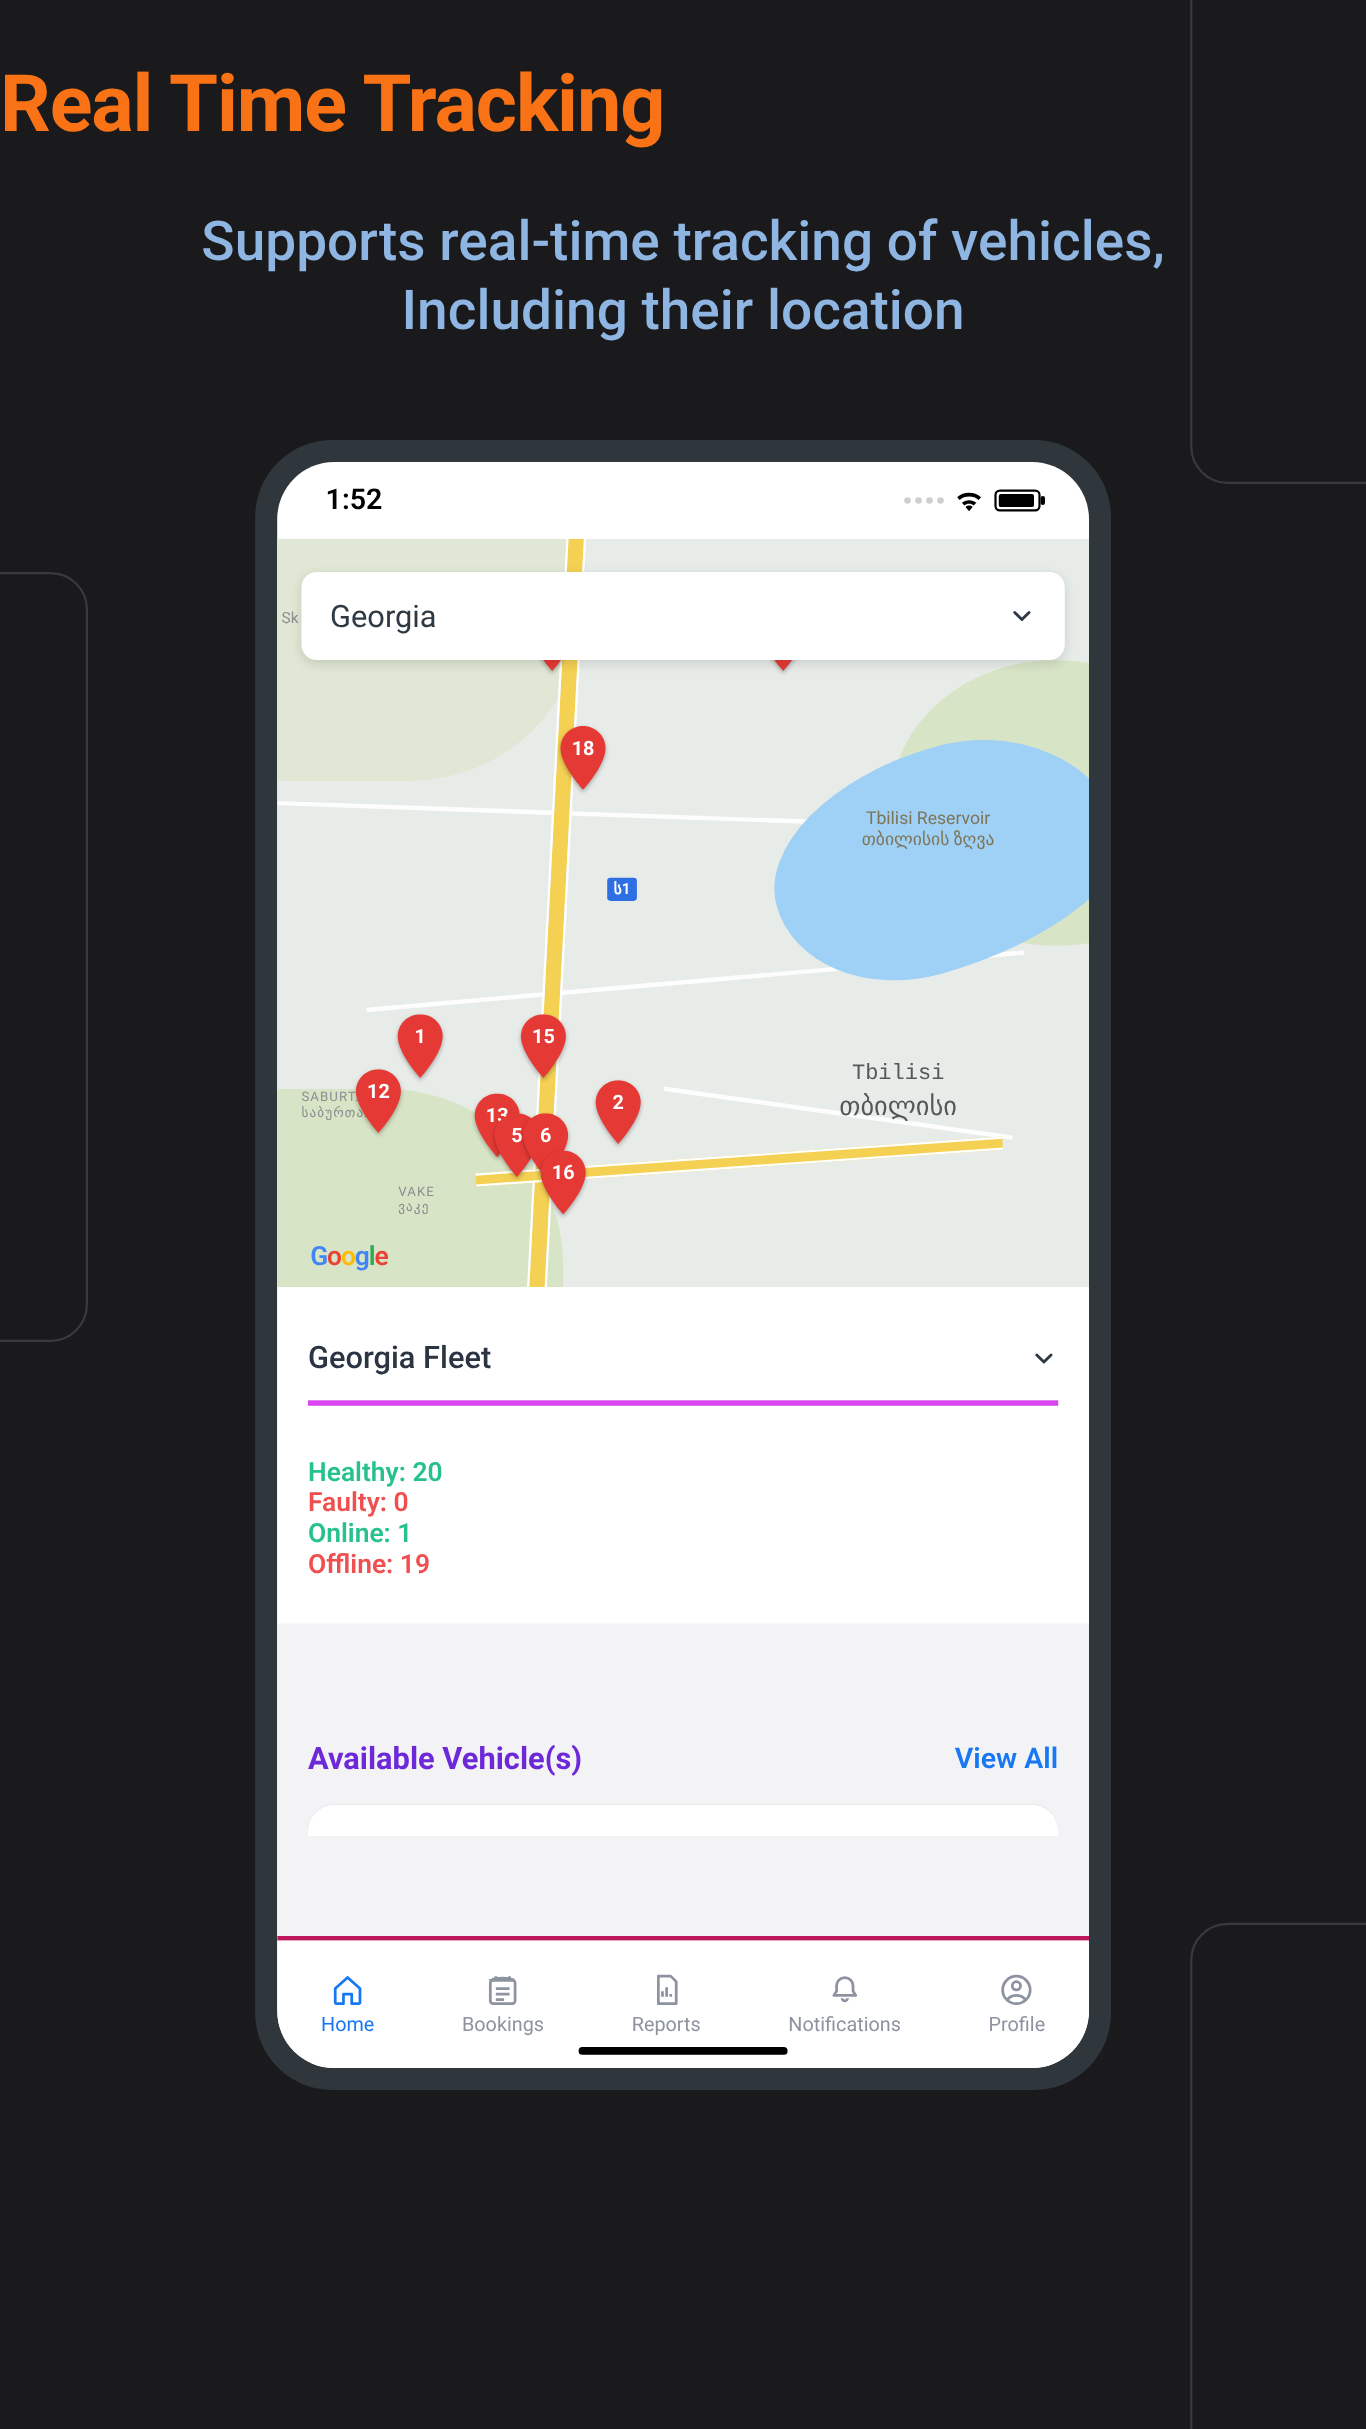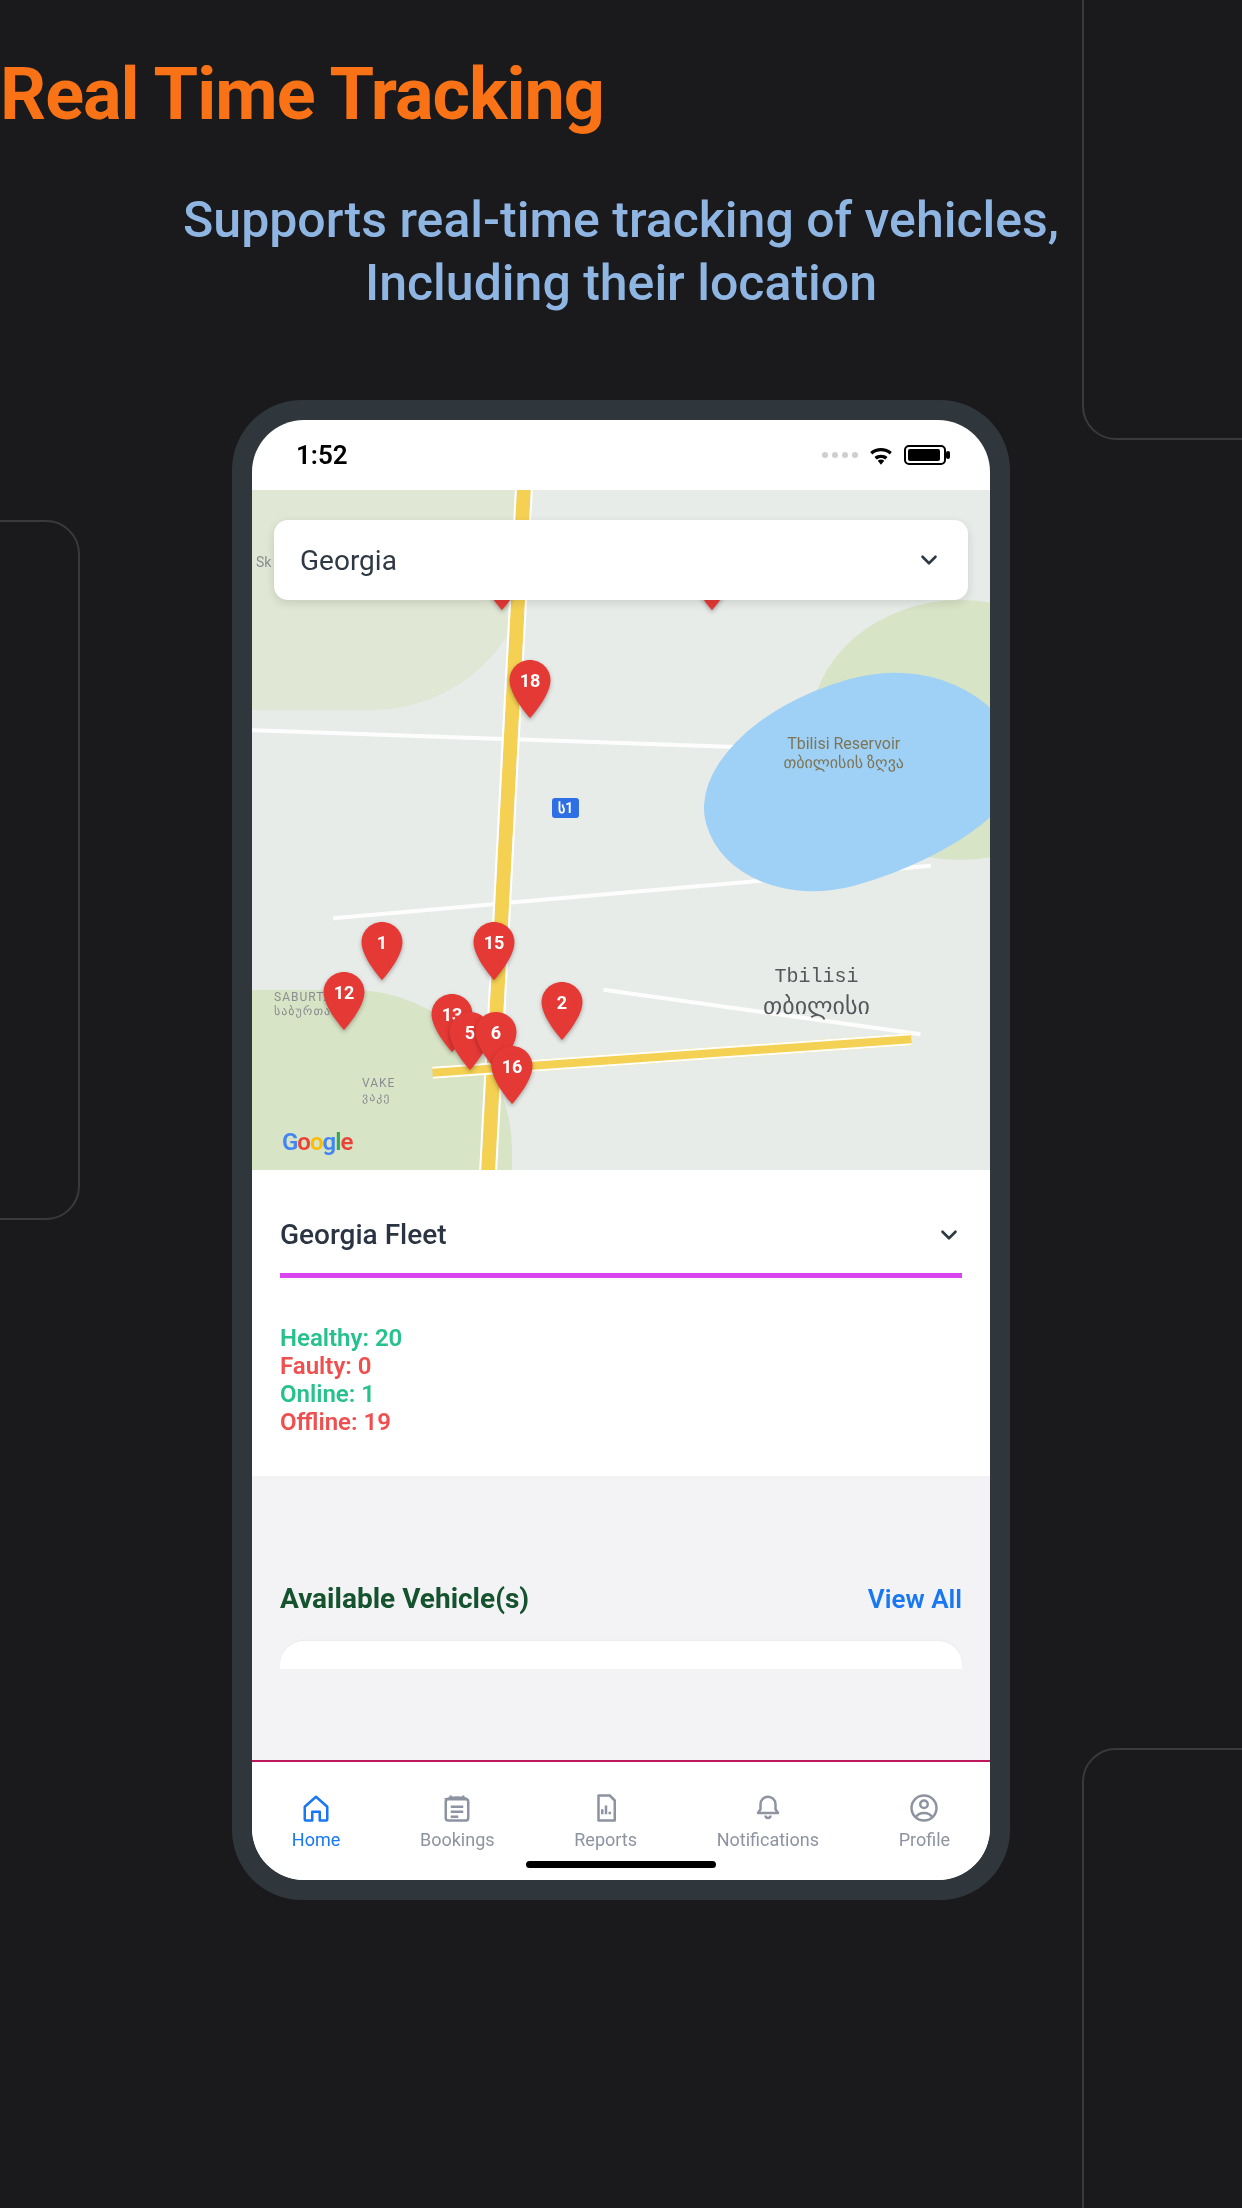--- a/index.html
+++ b/index.html
@@ -63,26 +63,26 @@
   .fleet-row { display: flex; justify-content: space-between; align-items: center; margin-top: 14px; border-bottom: 5px solid #d946ef; padding-bottom: 22px; }
   .fleet-name { font-size: 28px; color: #2b3442; font-weight: 500; }
 
   .stats-row { display: flex; justify-content: space-between; margin-top: 46px; font-size: 24px; font-weight: 600; flex-direction: column; }
   .stat-healthy{color:#27c28b}.stat-faulty{color:#ef4f4f}.stat-online{color:#27c28b}.stat-offline{color:#ef4f4f}
 
   
   .lower { background: #f3f3f5; padding: 48px 28px 40px; flex: 1; }
   .search { background: #fff; border-radius: 44px; height: 72px; display: flex; align-items: center; padding: 0 26px; gap: 14px; color: #8d93a0; font-size: 24px; box-shadow: 0 1px 3px rgba(0,0,0,.06); }
   .avail-row { display: flex; justify-content: space-between; align-items: center; margin-top: 58px; }
-  .avail-title { font-size: 28px; font-weight: 700; color: #14532d; }
+  .avail-title { font-size: 28px; font-weight: 700; color: #6d28d9; }
   .viewall { font-size: 26px; font-weight: 600; color: #1877f2; }
   .card-hint { margin-top: 26px; height: 28px; background: #fff; border-radius: 24px 24px 0 0; box-shadow: 0 -1px 2px rgba(0,0,0,.04); }
 
   
-  .tabbar { height: 120px; border-top: 2px solid #be185d; background: #fff; display: flex; justify-content: space-around; align-items: center; font-size: 18px; color: #8d93a0; }
+  .tabbar { height: 120px; border-top: 4px solid #be185d; background: #fff; display: flex; justify-content: space-around; align-items: center; font-size: 18px; color: #8d93a0; }
   .tab { display: flex; flex-direction: column; align-items: center; gap: 6px; }
   .tab.active { color: #1877f2; }
   .tab svg { width: 30px; height: 30px; }
   .home-indicator { position: absolute; bottom: 12px; left: 50%; transform: translateX(-50%); width: 190px; height: 7px; border-radius: 4px; background: #000; }
 </style>
 </head>
 <body>
 
 <div class="deco deco-top"></div>
 <div class="deco deco-left"></div>

